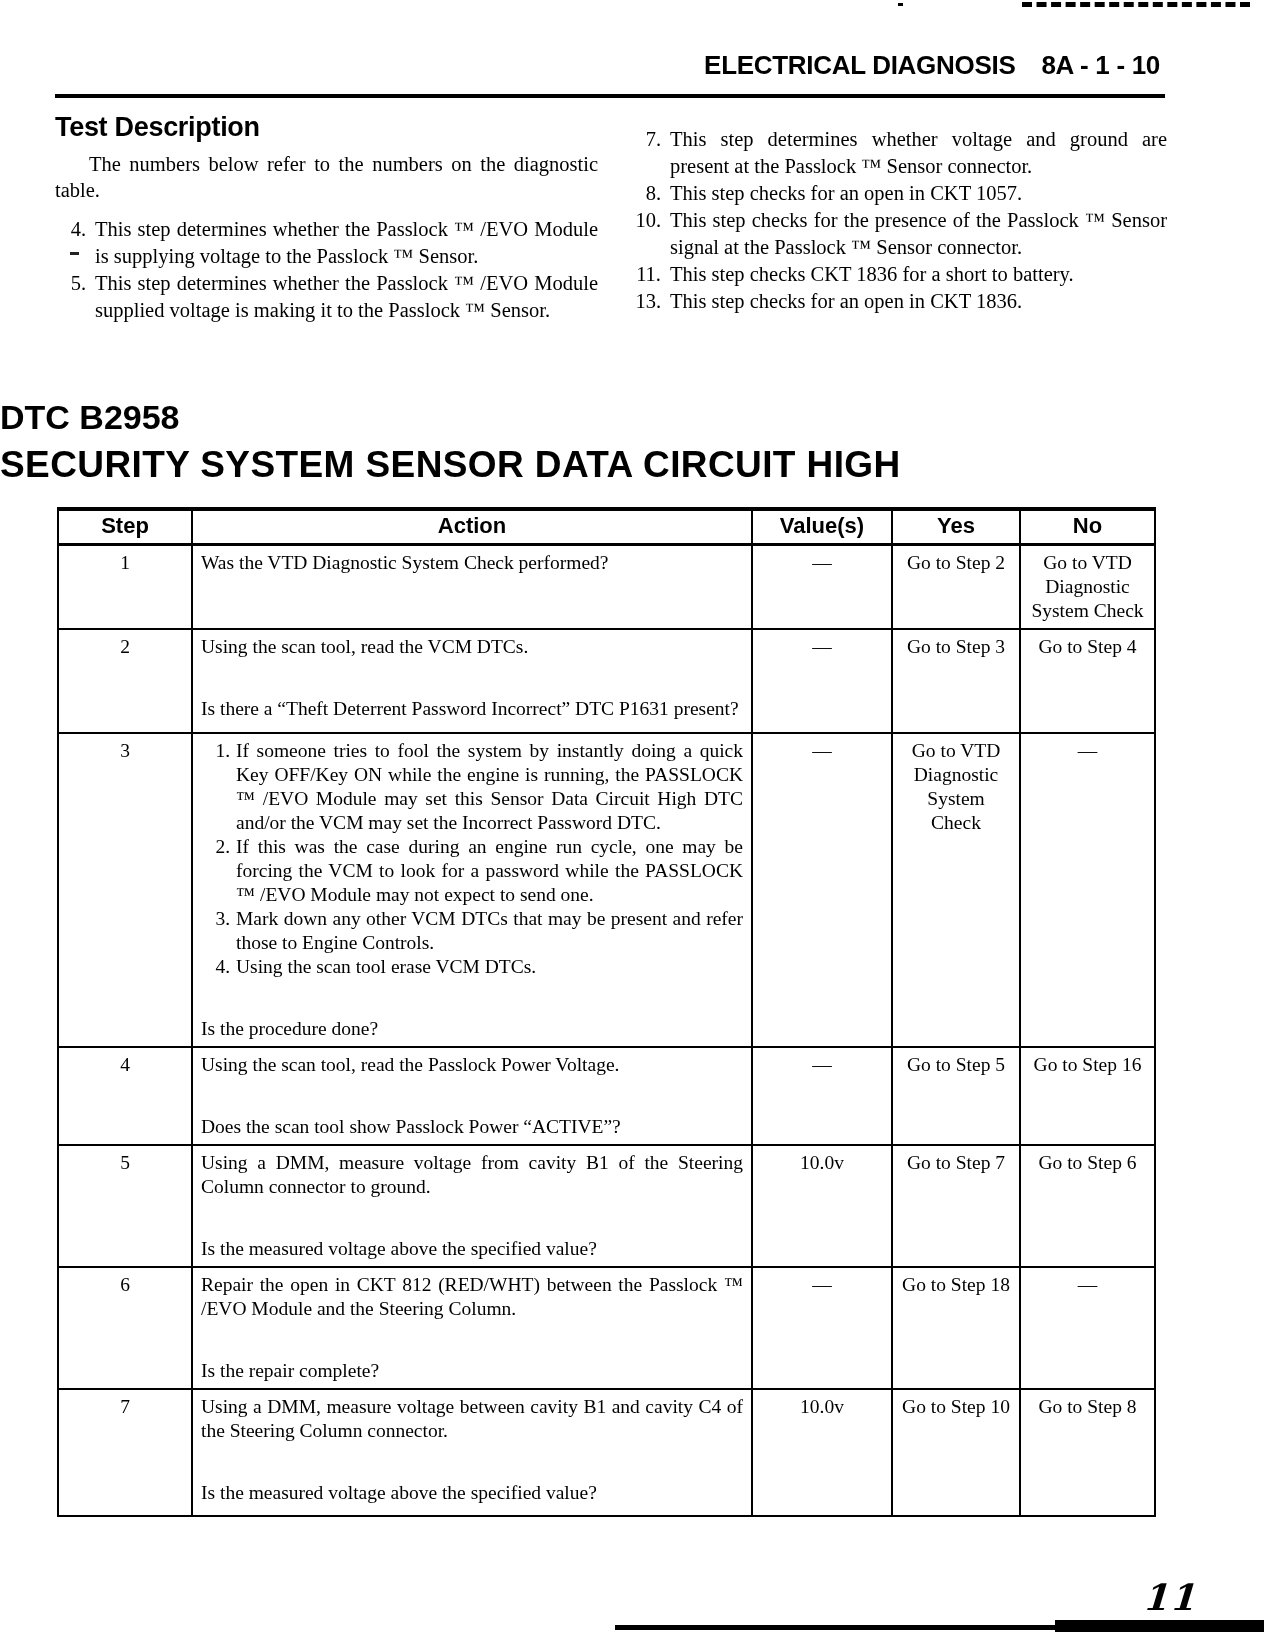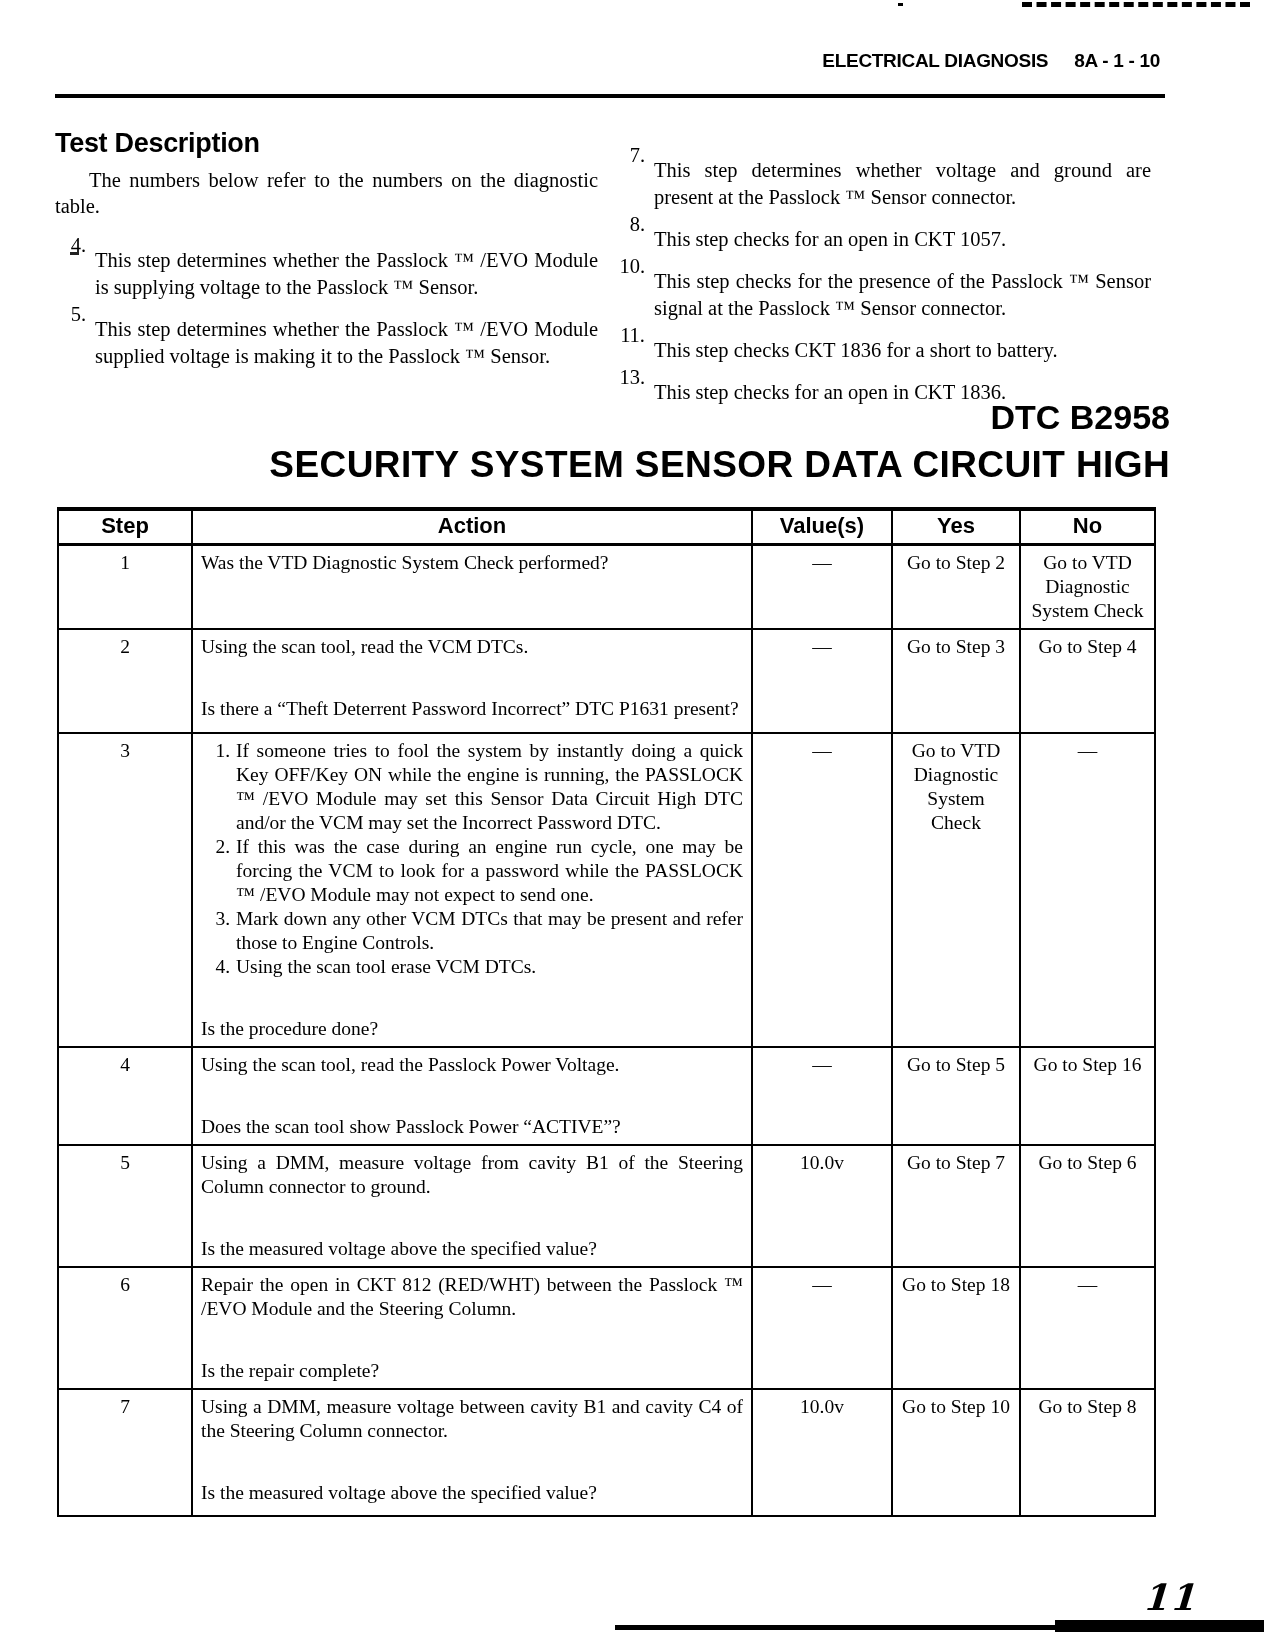--- a/index.html
+++ b/index.html
@@ -25,47 +25,47 @@
     position:absolute; top:1576px; left:1146px;
     font-family:"DejaVu Serif", serif; font-weight:bold; font-style:italic;
     font-size:36px; transform:skewX(-6deg); letter-spacing:2px;
   }
 
   
   .page-header {
     position:absolute; top:50px; left:55px; width:1105px;
     text-align:right;
     font-family:"Liberation Sans", sans-serif; font-weight:bold;
-    font-size:19px; letter-spacing:-0.3px; white-space:nowrap;
+    font-size:26px; letter-spacing:-0.3px; white-space:nowrap;
   }
   .page-header .page-num { margin-left:26px; }
   .header-rule { position:absolute; top:94px; left:55px; width:1110px; height:4px; background:#000; }
 
   
   .desc {
-    position:absolute; top:128px; left:55px; width:1112px; height:268px;
-    display:grid; grid-template-columns:543px 537px; column-gap:32px;gap:16px;
+    position:absolute; top:112px; left:55px; width:1112px; height:268px;
+    display:grid; grid-template-columns:543px 537px; column-gap:32px;
   }
   .desc-heading {
     font-family:"Liberation Sans", sans-serif; font-weight:bold;
     font-size:27px; letter-spacing:-0.3px; margin-bottom:8px;
   }
   .desc-intro {
     font-size:20.5px; line-height:26px; text-align:justify; text-indent:34px;
     margin-bottom:13px;
   }
   .desc-list { }
   .desc-right { padding-top:14px; }
   .d-item { display:flex; }
   .d-item .num { flex:none; width:40px; text-align:right; padding-right:9px; font-size:20.5px; line-height:27px; }
-  .d-item .txt { flex:1; font-size:20.5px; line-height:27px; text-align:justify;margin-top:15px; }
+  .d-item .txt { flex:1; font-size:20.5px; line-height:27px; text-align:justify; }
 
   
   .titles {
-    position:absolute; top:398px; left:0; width:1170px; text-align:right;
+    position:absolute; top:398px; left:0; width:1170px; text-align:left;
     font-family:"Liberation Sans", sans-serif; font-weight:bold;
   }
   .dtc-code { font-size:34px; letter-spacing:0px; }
   .dtc-name { font-size:37px; letter-spacing:0.4px; margin-top:7px; }
 
   
   table.diag {
     position:absolute; top:507px; left:57px;
     border-collapse:collapse; table-layout:fixed;
     width:1097px;

